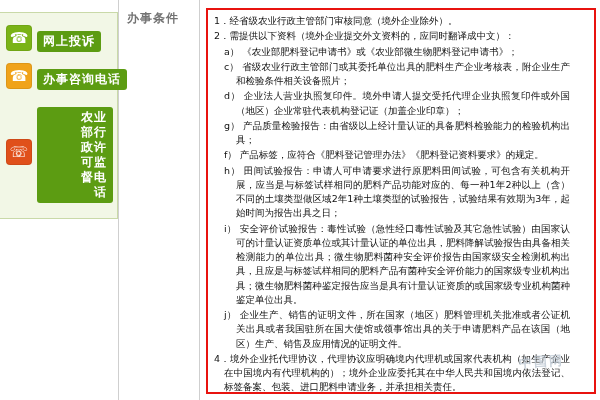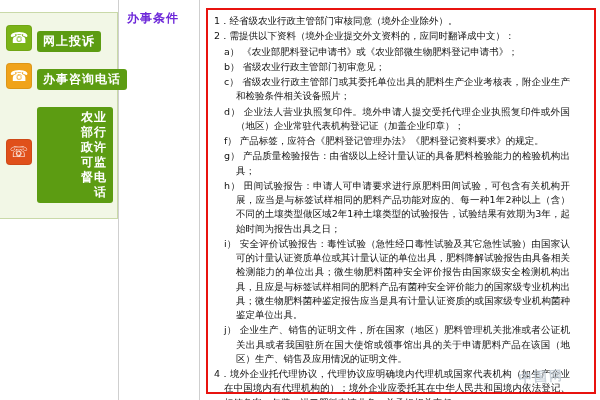--- a/index.html
+++ b/index.html
@@ -74,21 +74,21 @@
     flex:0 0 80px;
     width:80px;
     border-right:1px solid #cfcfcf;
     position:relative;
   }
   .mid-title{
     position:absolute;
     left:8px;top:10px;
     font-size:12px;
     font-weight:bold;
-    color:#6d28d9;
+    color:#737373;
     letter-spacing:1px;
   }
 
   
   .content{
     flex:1 1 auto;
     position:relative;
     padding:8px 22px 4px 8px;
     box-sizing:border-box;
   }
@@ -153,25 +153,24 @@
   <div class="midcol">
     <div class="mid-title">办事条件</div>
   </div>
 
   <div class="content">
     <div class="redbox"></div>
     <div class="doc">
       <p class="lvl1">1．经省级农业行政主管部门审核同意（境外企业除外）。</p>
       <p class="lvl1">2．需提供以下资料（境外企业提交外文资料的，应同时翻译成中文）：</p>
       <p class="lvl2">a） 《农业部肥料登记申请书》或《农业部微生物肥料登记申请书》；</p>
-      <p class="lvl2">b） 省级农业行政主管部门初审意见；</p>
       <p class="lvl2">c） 省级农业行政主管部门或其委托单位出具的肥料生产企业考核表，附企业生产和检验条件相关设备照片；</p>
       <p class="lvl2">d） 企业法人营业执照复印件。境外申请人提交受托代理企业执照复印件或外国（地区）企业常驻代表机构登记证（加盖企业印章）；</p>
+      <p class="lvl2">g） 产品质量检验报告：由省级以上经计量认证的具备肥料检验能力的检验机构出具；</p>
       <p class="lvl2">f） 产品标签，应符合《肥料登记管理办法》《肥料登记资料要求》的规定。</p>
-      <p class="lvl2">g） 产品质量检验报告：由省级以上经计量认证的具备肥料检验能力的检验机构出具；</p>
       <p class="lvl2">h） 田间试验报告：申请人可申请要求进行原肥料田间试验，可包含有关机构开展，应当是与标签试样相同的肥料产品功能对应的、每一种1年2种以上（含）不同的土壤类型做区域2年1种土壤类型的试验报告，试验结果有效期为3年，起始时间为报告出具之日；</p>
       <p class="lvl3">i） 安全评价试验报告：毒性试验（急性经口毒性试验及其它急性试验）由国家认可的计量认证资质单位或其计量认证的单位出具，肥料降解试验报告由具备相关检测能力的单位出具；微生物肥料菌种安全评价报告由国家级安全检测机构出具，且应是与标签试样相同的肥料产品有菌种安全评价能力的国家级专业机构出具；微生物肥料菌种鉴定报告应当是具有计量认证资质的或国家级专业机构菌种鉴定单位出具。</p>
       <p class="lvl3">j） 企业生产、销售的证明文件，所在国家（地区）肥料管理机关批准或者公证机关出具或者我国驻所在国大使馆或领事馆出具的关于申请肥料产品在该国（地区）生产、销售及应用情况的证明文件。</p>
       <p class="lvl1">4．境外企业托代理协议，代理协议应明确境内代理机或国家代表机构（如生产企业在中国境内有代理机构的）；境外企业应委托其在中华人民共和国境内依法登记、标签备案、包装、进口肥料申请业务，并承担相关责任。</p>
       <div class="watermark">中国网</div>
     </div>
   </div>
 
 </div>
 

